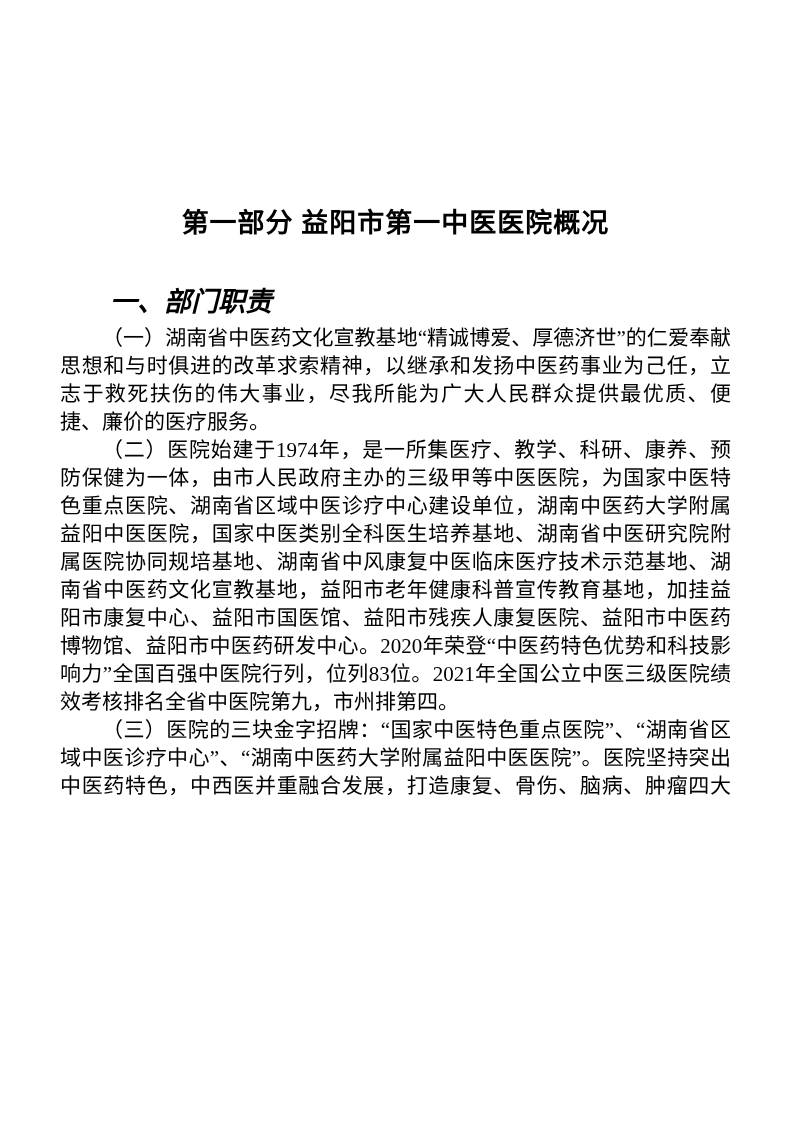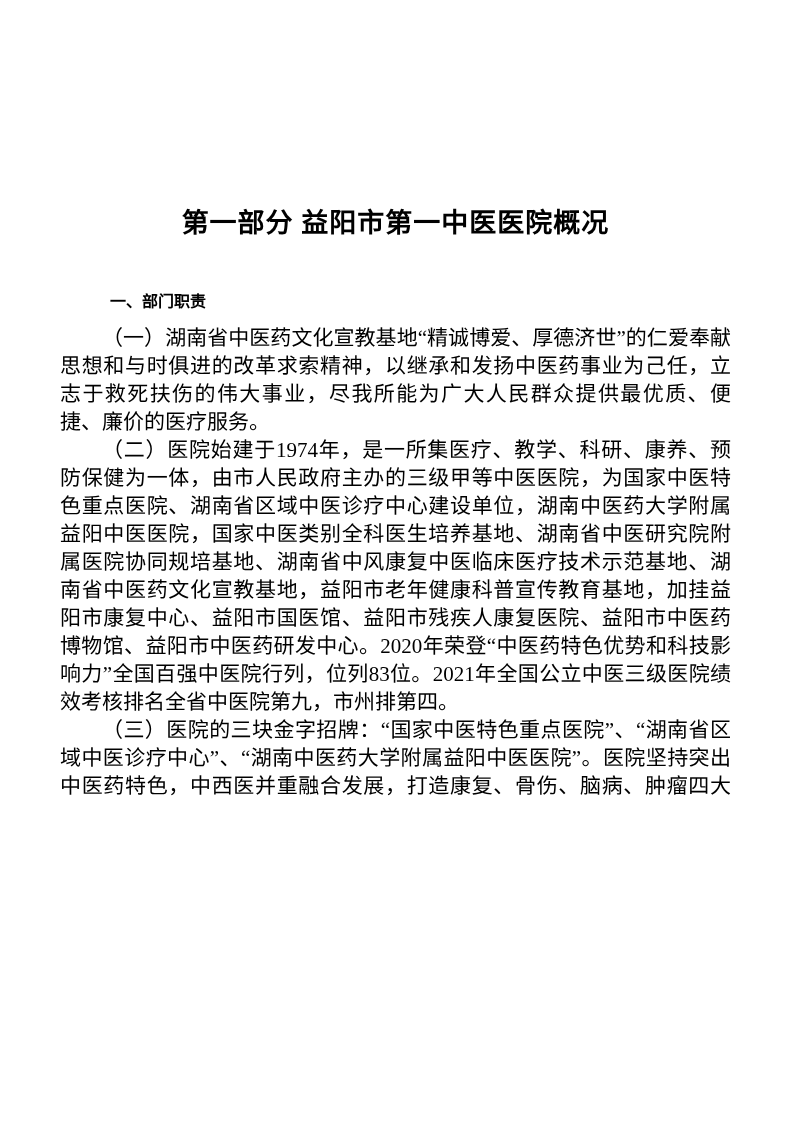--- a/index.html
+++ b/index.html
@@ -21,25 +21,26 @@
     }
     .doc-title {
       font-size: 27px;
       font-weight: bold;
       line-height: 40px;
       text-align: center;
       letter-spacing: 1px;
       margin: 0 0 45px 0;
     }
     .section-heading {
-      font-size: 16px;
+      font-size: 27px;
       font-weight: bold;
       line-height: 28px;
       margin: 0 0 8px 0;
       text-indent: 50px;
+      font-style: italic;
     }
     .body-para {
       font-size: 21px;
       line-height: 28px;
       margin: 0;
       text-indent: 2em;
       text-align: justify;
       text-justify: inter-ideograph;
       word-break: break-all;
     }

